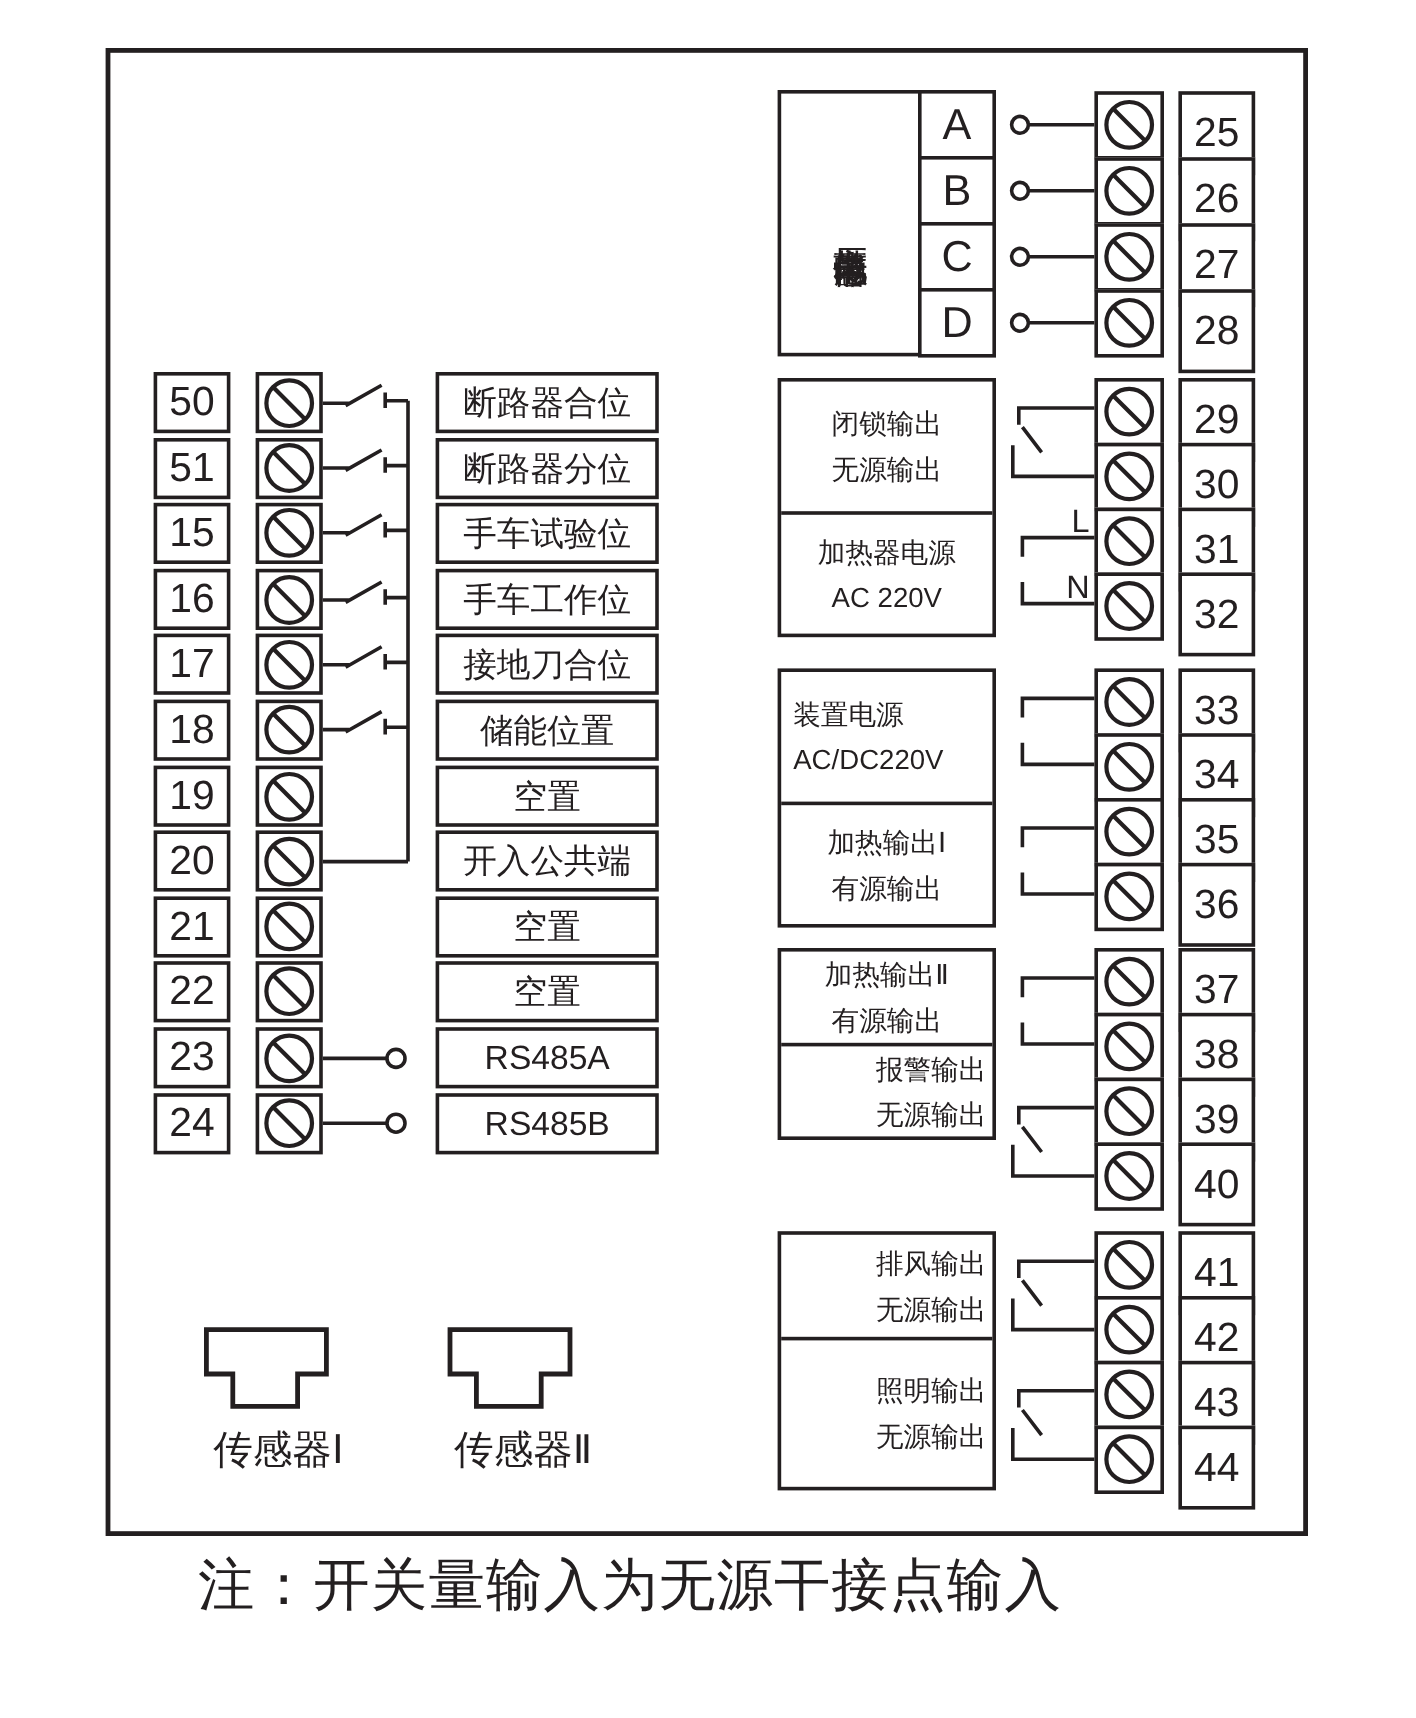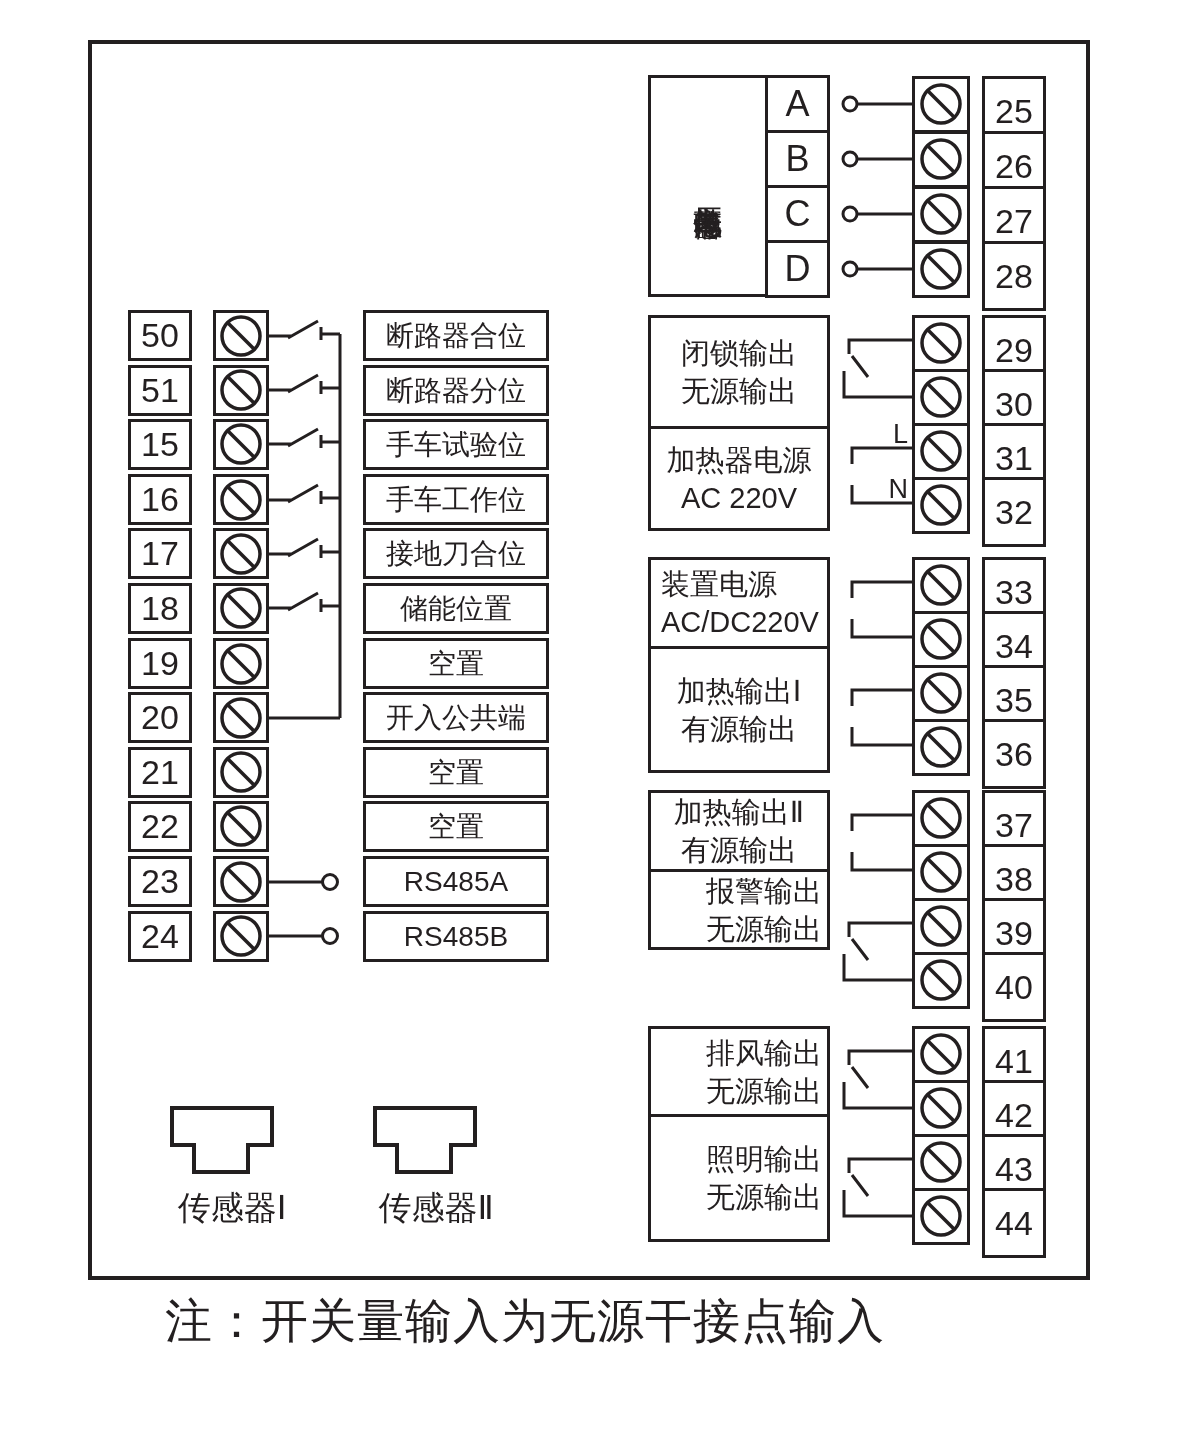--- a/index.html
+++ b/index.html
@@ -20,21 +20,21 @@
   .label-cell { left:363px; width:186px; height:51px; font-size:28px; }
   .screw-cell-r { left:912px; width:58px; height:57px; }
   .num-cell-r { left:982px; width:64px; height:70px; font-size:34px; }
   .pin-cell { left:765px; width:65px; height:58px; font-size:36px; }
   .group-box {
     position:absolute; left:648px; width:182px; box-sizing:border-box;
     border:3px solid #231f20; background:#ffffff; display:flex; flex-direction:column;
   }
   .group-sub {
     box-sizing:border-box; display:flex; flex-direction:column; justify-content:center;
-    font-size:29px; line-height:38px; align-items:center;
+    font-size:23px; line-height:38px; align-items:center;
   }
   .group-sub.divided { border-top:3px solid #231f20; }
   .group-sub.align-left  { align-items:flex-start; padding-left:10px; }
   .group-sub.align-right { align-items:flex-end; padding-right:5px; }
   .vertical-title {
     position:absolute; left:651px; top:78px; width:114px; height:216px;
     display:flex; align-items:center; justify-content:center;
     writing-mode:vertical-rl; text-orientation:upright;
     font-size:29px; letter-spacing:1px;
   }
@@ -122,21 +122,21 @@
   <div class="cell screw-cell-r" style="top:315px"></div>
   <div class="cell screw-cell-r" style="top:369px"></div>
   <div class="cell screw-cell-r" style="top:423px"></div>
   <div class="cell screw-cell-r" style="top:477px"></div>
   <div class="cell num-cell-r" style="top:315px">29</div>
   <div class="cell num-cell-r" style="top:369px">30</div>
   <div class="cell num-cell-r" style="top:423px">31</div>
   <div class="cell num-cell-r" style="top:477px">32</div>
 
   <div class="group-box" style="top:557px; height:216px">
-    <div class="group-sub align-left" style="height:86px">
+    <div class="group-sub align-left" style="height:108px">
       <div>装置电源</div>
       <div>AC/DC220V</div>
     </div>
     <div class="group-sub divided" style="flex:1">
       <div>加热输出Ⅰ</div>
       <div>有源输出</div>
     </div>
   </div>
   <div class="cell screw-cell-r" style="top:557px"></div>
   <div class="cell screw-cell-r" style="top:611px"></div>

